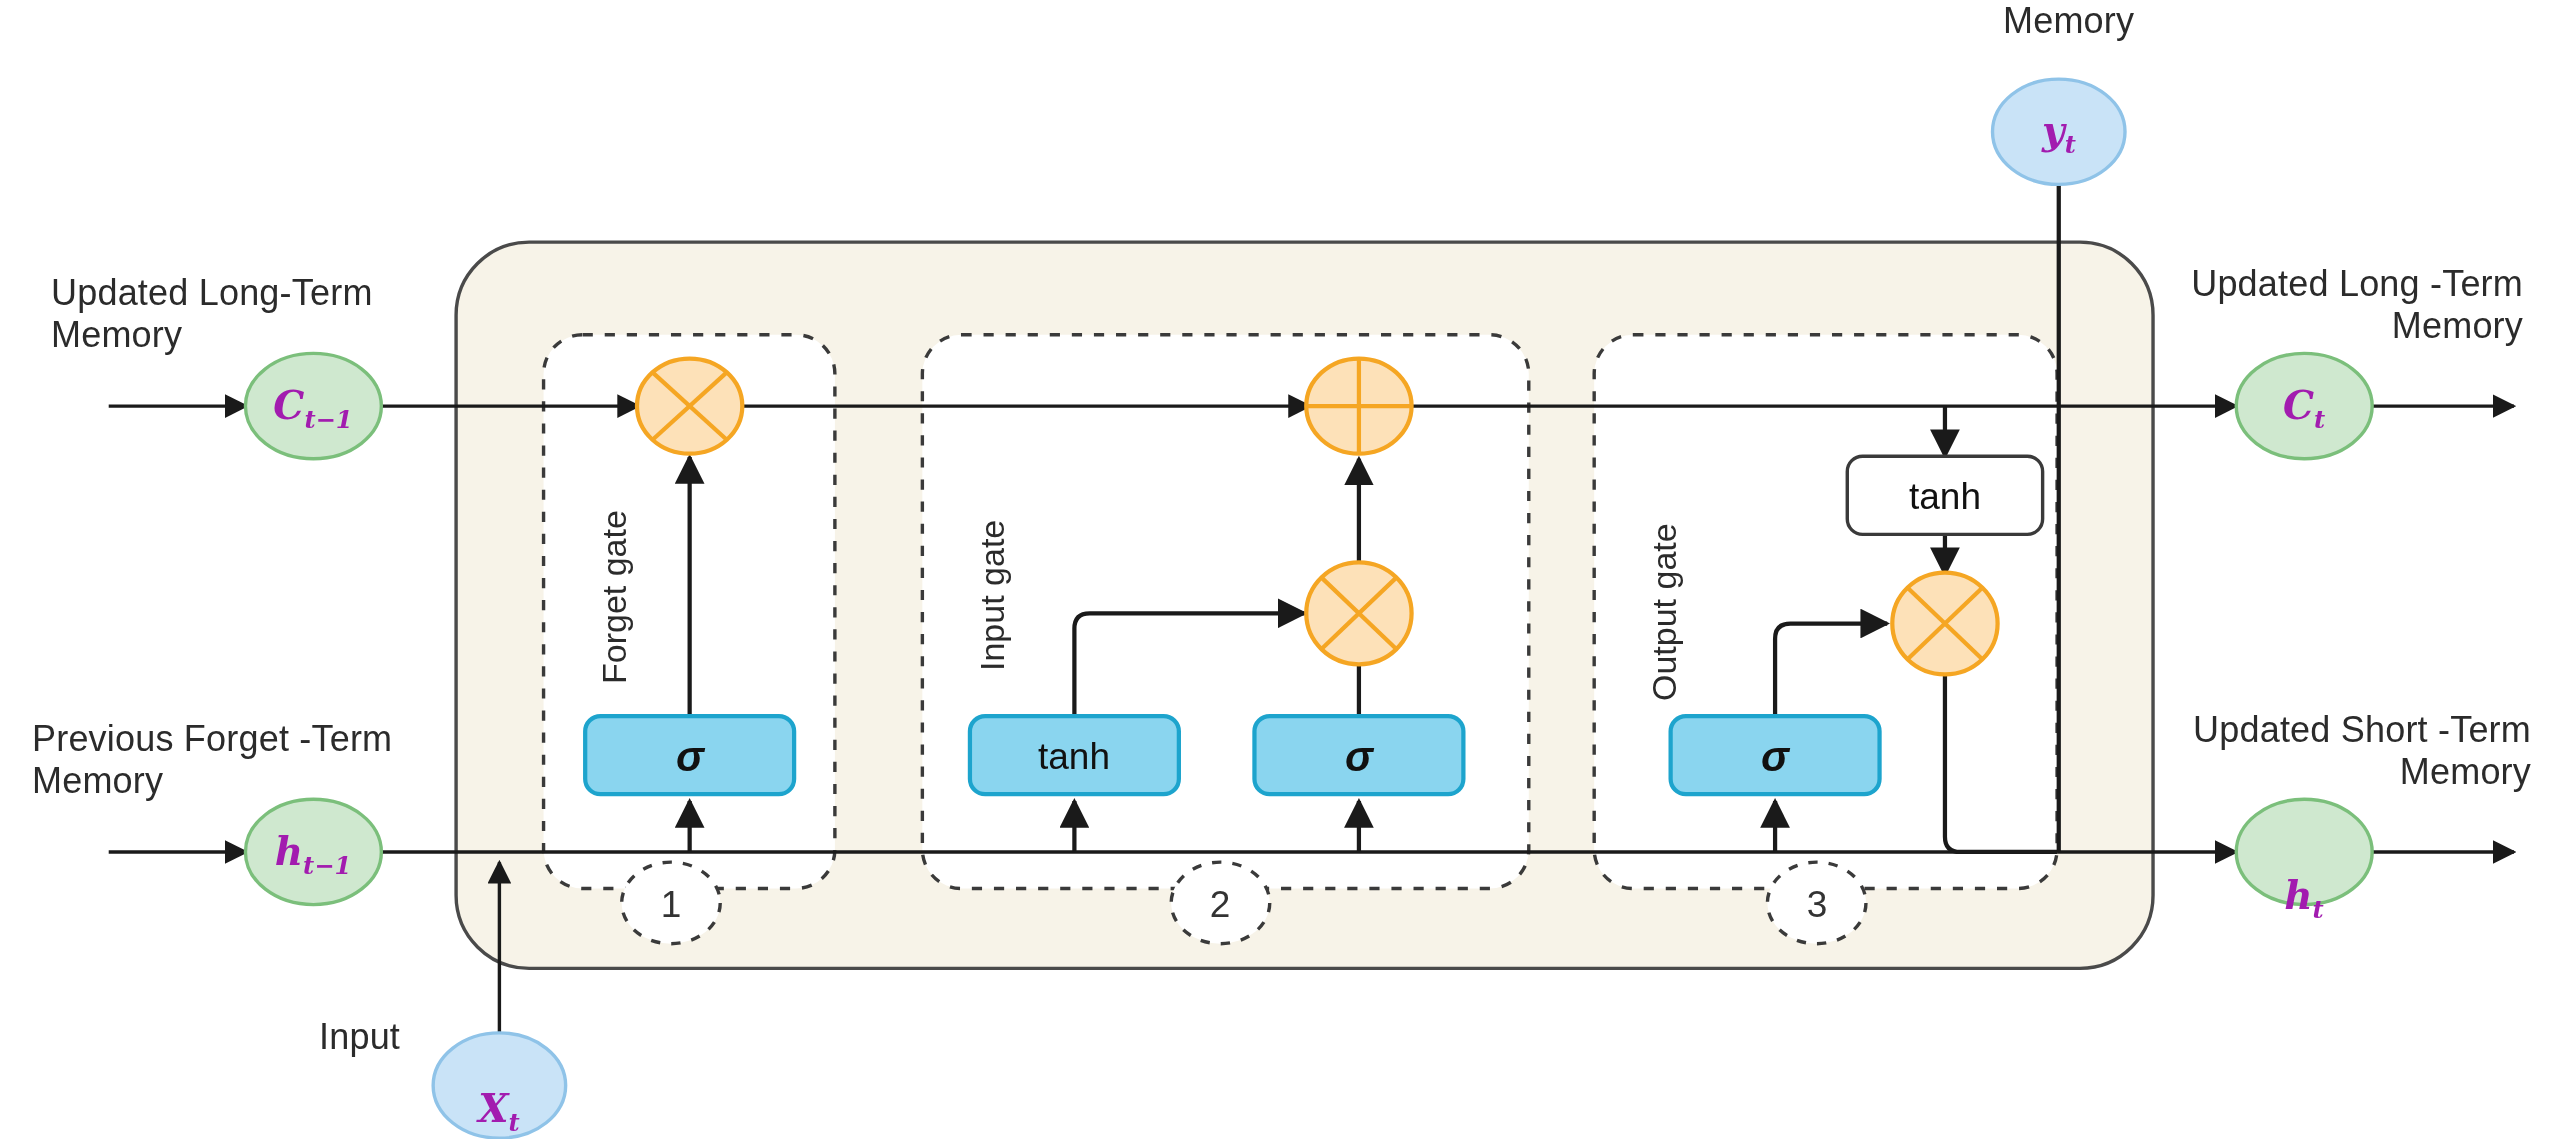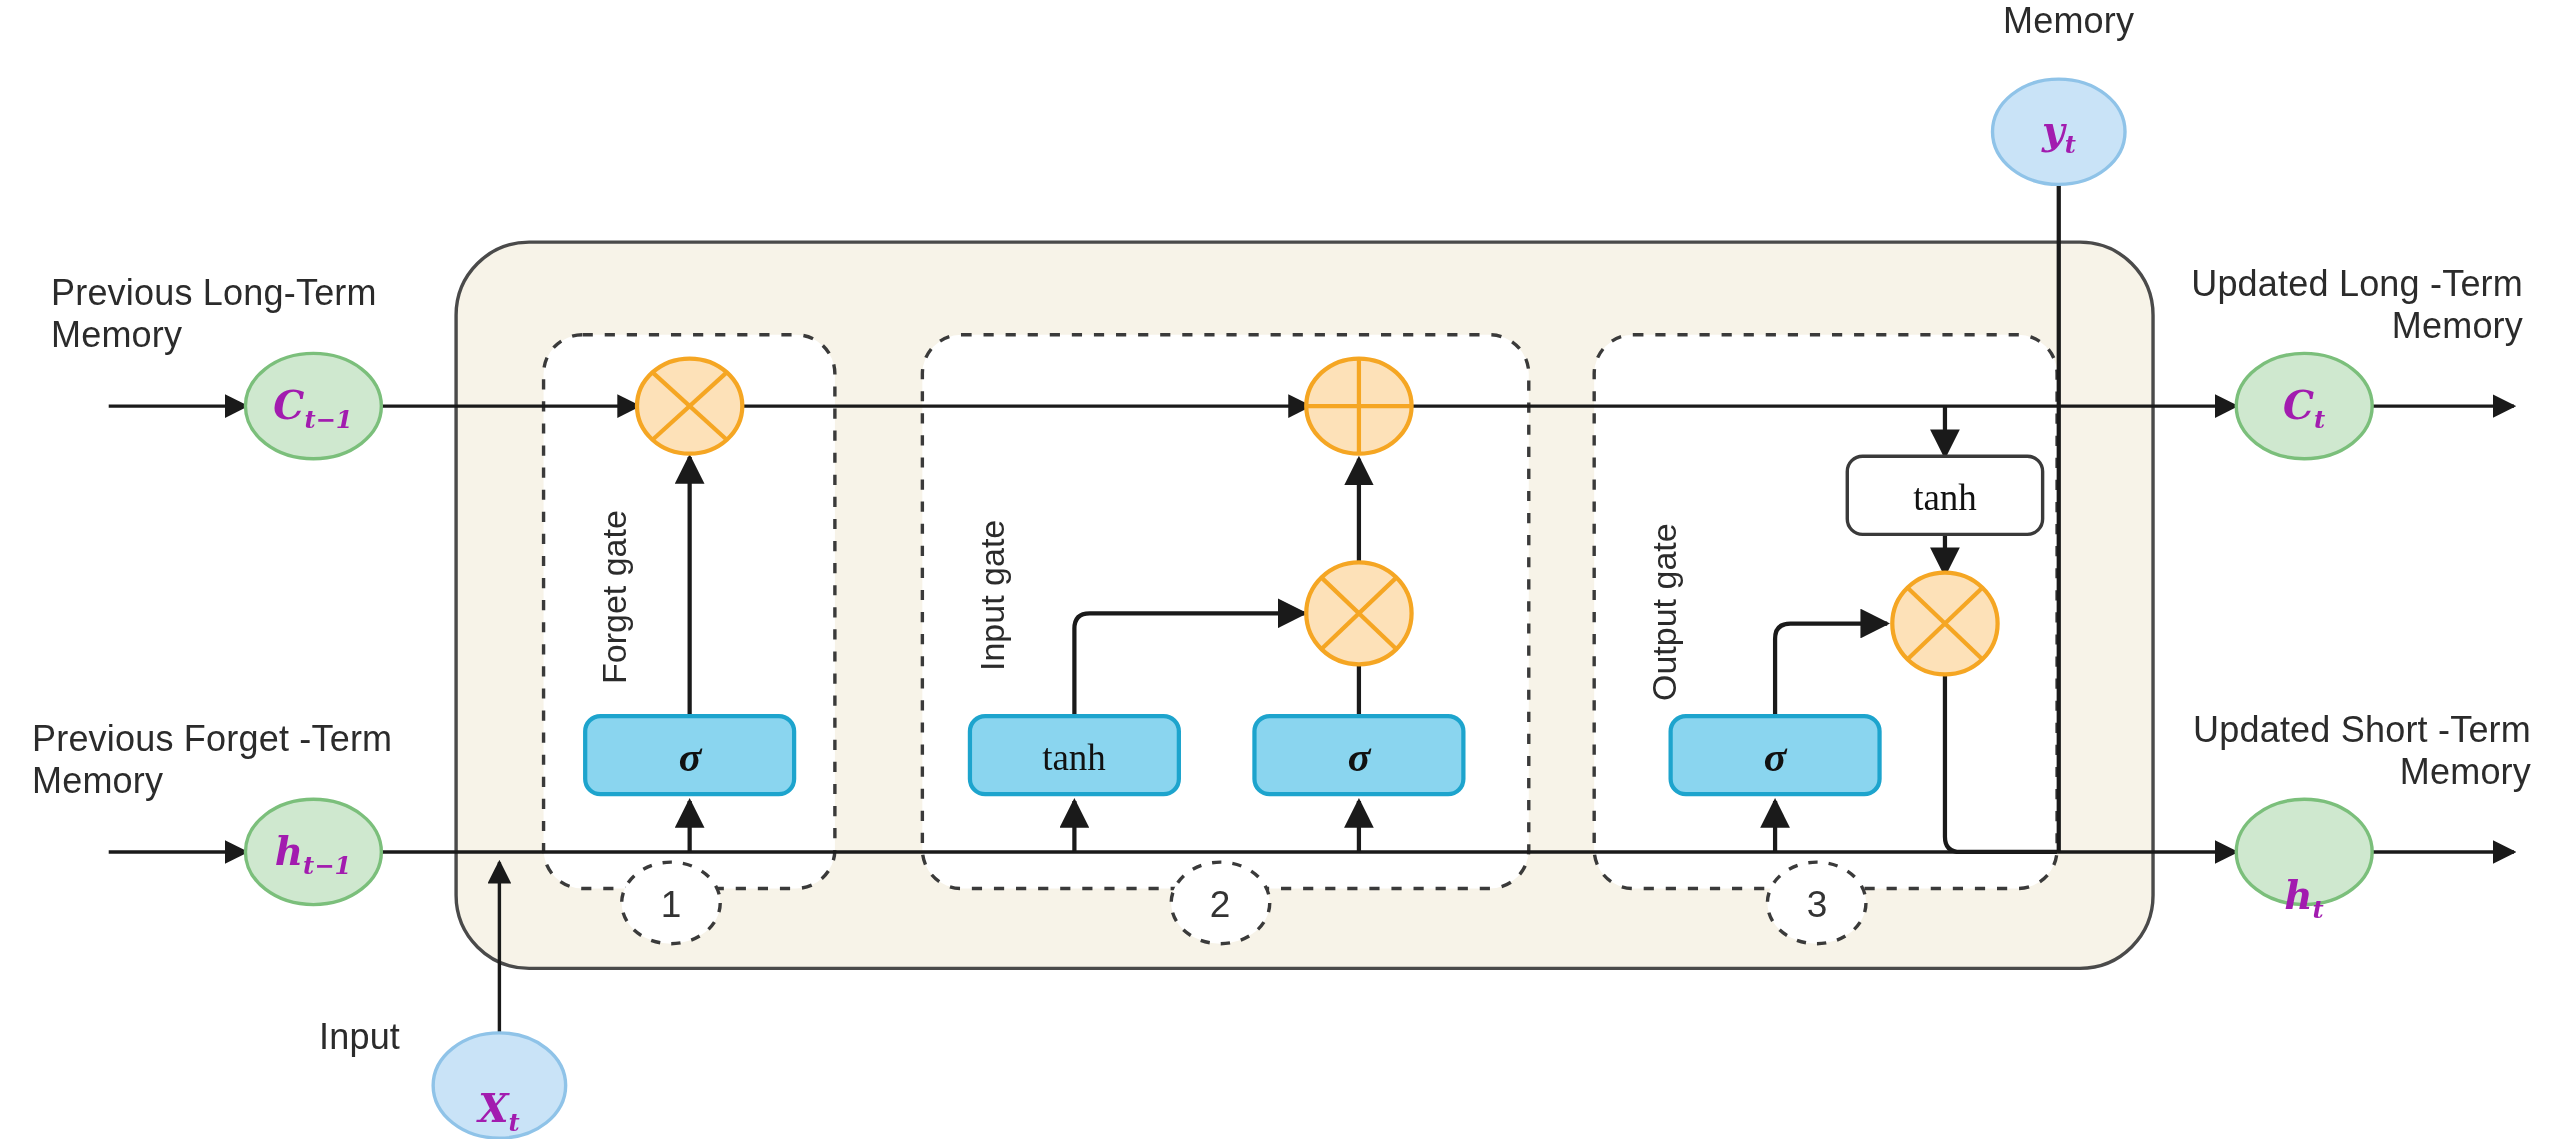--- a/index.html
+++ b/index.html
@@ -44,21 +44,21 @@
     white-space: nowrap;
     transform: translate(-50%, -50%);
   }
   .node-txt sub {
     font-size: 0.62em;
     font-style: italic;
     font-weight: bold;
   }
   .op-txt {
     position: absolute;
-    font-family: Liberation Serif, serif;
+    font-family: Liberation Sans, sans-serif;
     font-size: 37px;
     color: #111111;
     text-align: center;
     white-space: nowrap;
     transform: translate(-50%, -50%);
   }
   .op-txt.sig {
     font-style: italic;
     font-weight: bold;
     font-size: 42px;
@@ -174,21 +174,21 @@
       <line x1="2334" y1="692" x2="2246" y2="776" stroke="#f5a623" stroke-width="5"></line>
     </g>
 
     <rect x="689" y="843" rx="18" ry="18" width="246" height="92" fill="#8ad5ef" stroke="#1da4cd" stroke-width="5"></rect>
     <rect x="1142" y="843" rx="18" ry="18" width="246" height="92" fill="#8ad5ef" stroke="#1da4cd" stroke-width="5"></rect>
     <rect x="1477" y="843" rx="18" ry="18" width="246" height="92" fill="#8ad5ef" stroke="#1da4cd" stroke-width="5"></rect>
     <rect x="1967" y="843" rx="18" ry="18" width="246" height="92" fill="#8ad5ef" stroke="#1da4cd" stroke-width="5"></rect>
     <rect x="2175" y="537" rx="18" ry="18" width="230" height="92" fill="#ffffff" stroke="#3a3a3a" stroke-width="4"></rect>
   </svg>
 
-  <div class="lbl" style="left:51px; top:272px; width:399px;">Previous Long-Term
+  <div class="lbl" style="left:51px; top:272px; width:399px;">Updated Long-Term
 Memory</div>
 
   <div class="lbl" style="left:32px; top:718px; width:425px;">Previous Forget -Term
 Memory</div>
 
   <div class="lbl center" style="left:2115px; top:263px; width:408px;">Updated Long -Term
 Memory</div>
 
   <div class="lbl center" style="left:2106px; top:709px; width:425px;">Updated Short -Term
 Memory</div>

